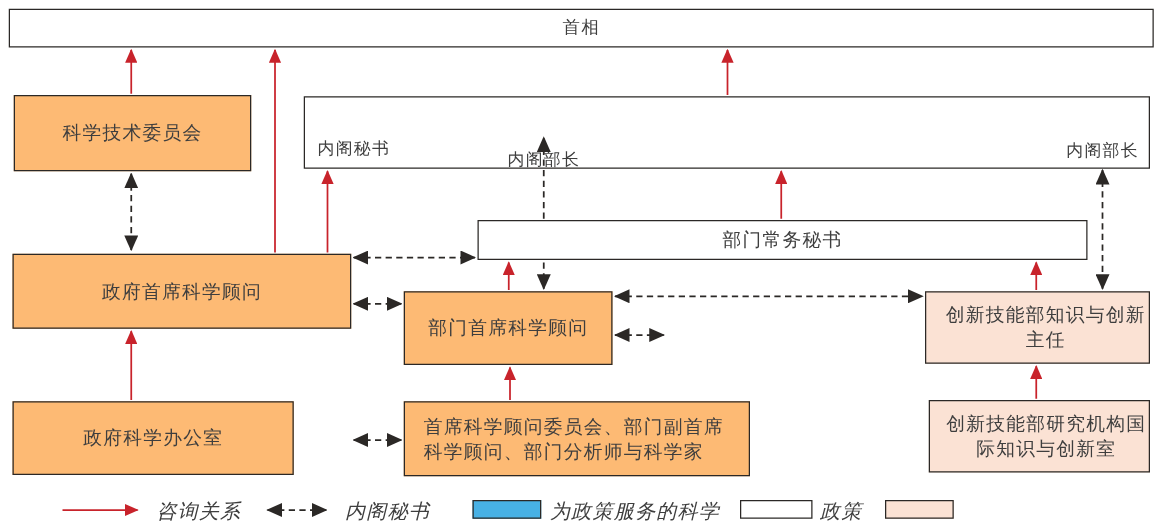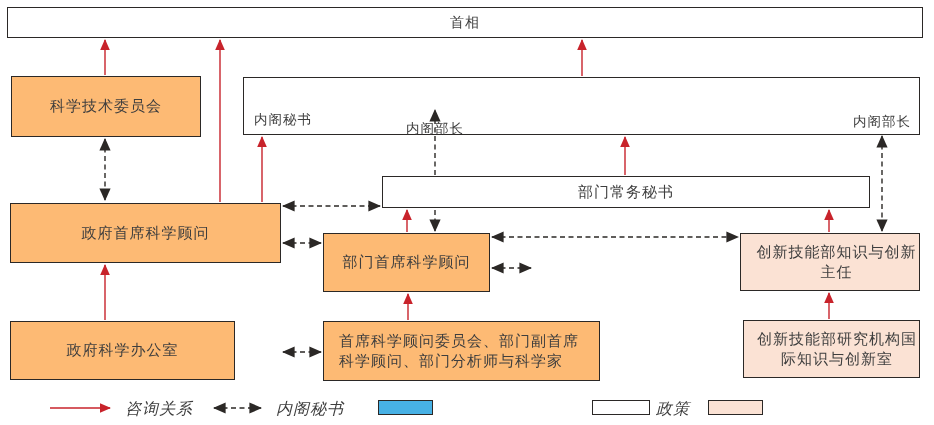--- a/index.html
+++ b/index.html
@@ -129,17 +129,18 @@
     <span>创新技能部研究机构国际知识与创新室</span>
   </div>
 
   <div class="box blue" id="csac">
     <span>首席科学顾问委员会、部门副首席科学顾问、部门分析师与科学家</span>
   </div>
 
   <div class="legend-label" id="lg-advisory">咨询关系</div>
   <div class="legend-label" id="lg-nonadvisory">内阁秘书</div>
   <div class="swatch" id="sw-blue"></div>
+  <div class="legend-label" id="lg-sfp">为政策服务的科学</div>
   <div class="swatch" id="sw-white"></div>
   <div class="legend-label" id="lg-policy">政策</div>
   <div class="swatch" id="sw-pink"></div>
 
 </div>
 
 </body></html>

